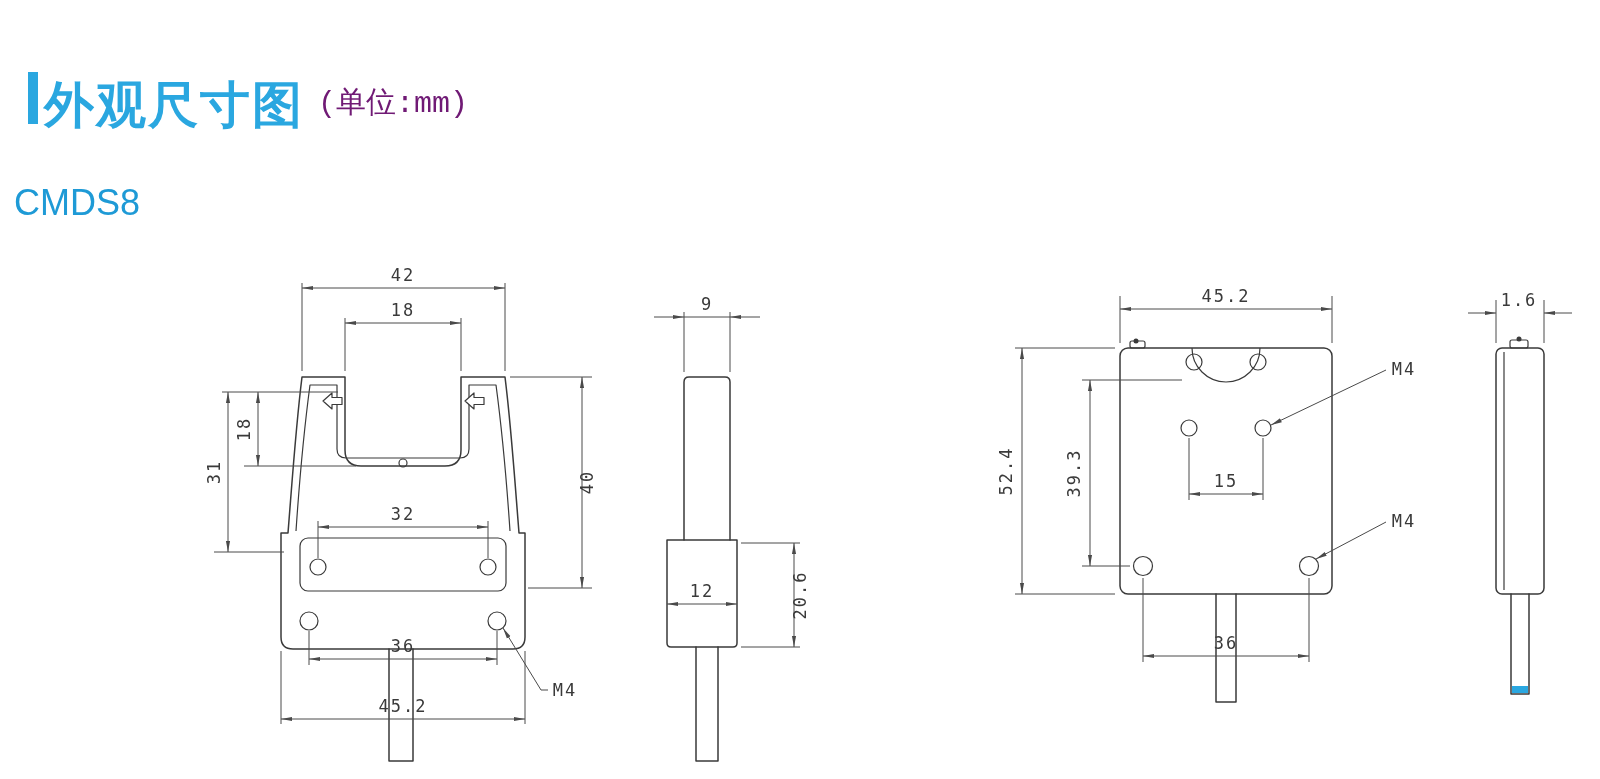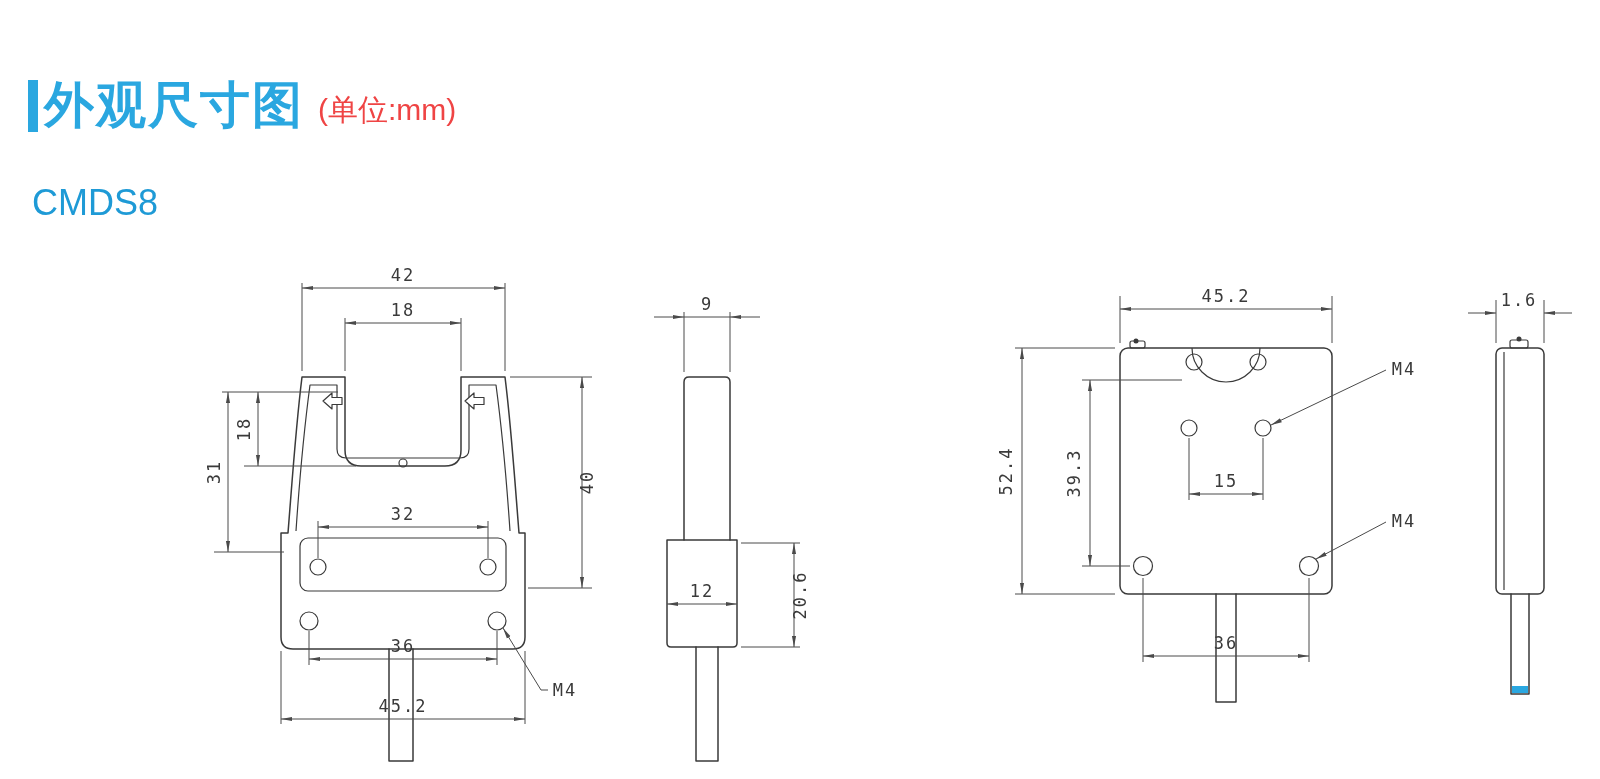--- a/index.html
+++ b/index.html
@@ -1,21 +1,21 @@
 <!DOCTYPE html>
 <html><head>
 <meta charset="utf-8">
 <style>
   html,body{margin:0;padding:0;background:#fff;}
   .page{position:relative;width:1600px;height:779px;background:#ffffff;overflow:hidden;
         font-family:"Liberation Sans","DejaVu Sans",sans-serif;}
-  .titlebar{position:absolute;left:28px;top:72px;display:flex;align-items:center;}
+  .titlebar{position:absolute;left:28px;top:72px;display:flex;font-family:Liberation Mono, monospace;}
   .accent-bar{display:inline-block;width:10px;height:52px;background:#2aa7e0;margin-right:6px;}
   .title-text{font-size:50px;font-weight:bold;color:#2aa7e0;letter-spacing:2px;}
-  .unit-note{font-size:30px;color:#ef4444;margin-left:14px;margin-top:10px;font-weight:500;}
+  .unit-note{font-size:30px;color:#701a75;margin-left:14px;margin-top:10px;font-weight:500;}
   .model-label{position:absolute;top:182px;font-size:36px;color:#1e9ad6;font-weight:500;}
   svg{position:absolute;left:0;top:0;}
   .ln{fill:none;stroke:#3a3a3a;stroke-width:1.5;stroke-linejoin:round;stroke-linecap:round;}
   .ln2{fill:none;stroke:#3a3a3a;stroke-width:1.2;stroke-linejoin:round;}
   .dm{fill:none;stroke:#4a4a4a;stroke-width:1;}
   .aw{fill:#ffffff;stroke:#3a3a3a;stroke-width:1.2;stroke-linejoin:round;}
   .dot{fill:#3a3a3a;stroke:none;}
   .blue{fill:#2aa7e0;stroke:none;}
   text.dt{font-family:"DejaVu Sans Mono","Liberation Mono",monospace;font-size:17px;
           fill:#3a3a3a;letter-spacing:2px;text-anchor:middle;}
@@ -24,21 +24,21 @@
 <body>
 
 <div class="page">
 
   <div class="titlebar">
     <span class="accent-bar"></span>
     <span class="title-text">外观尺寸图</span>
     <span class="unit-note">(单位:mm)</span>
   </div>
 
-  <div class="model-label" style="left:32px">CMDS8</div>
+  <div class="model-label" style="left:14px">CMDS8</div>
 
   <svg width="1600" height="779" viewBox="0 0 1600 779">
     <defs>
       <marker id="ar" viewBox="0 0 10 10" refX="10" refY="5" markerWidth="11" markerHeight="11" orient="auto-start-reverse">
         <path d="M0,3.1 L10,5 L0,6.9 Z" fill="#4a4a4a"></path>
       </marker>
     </defs>
 
     <g>
 

